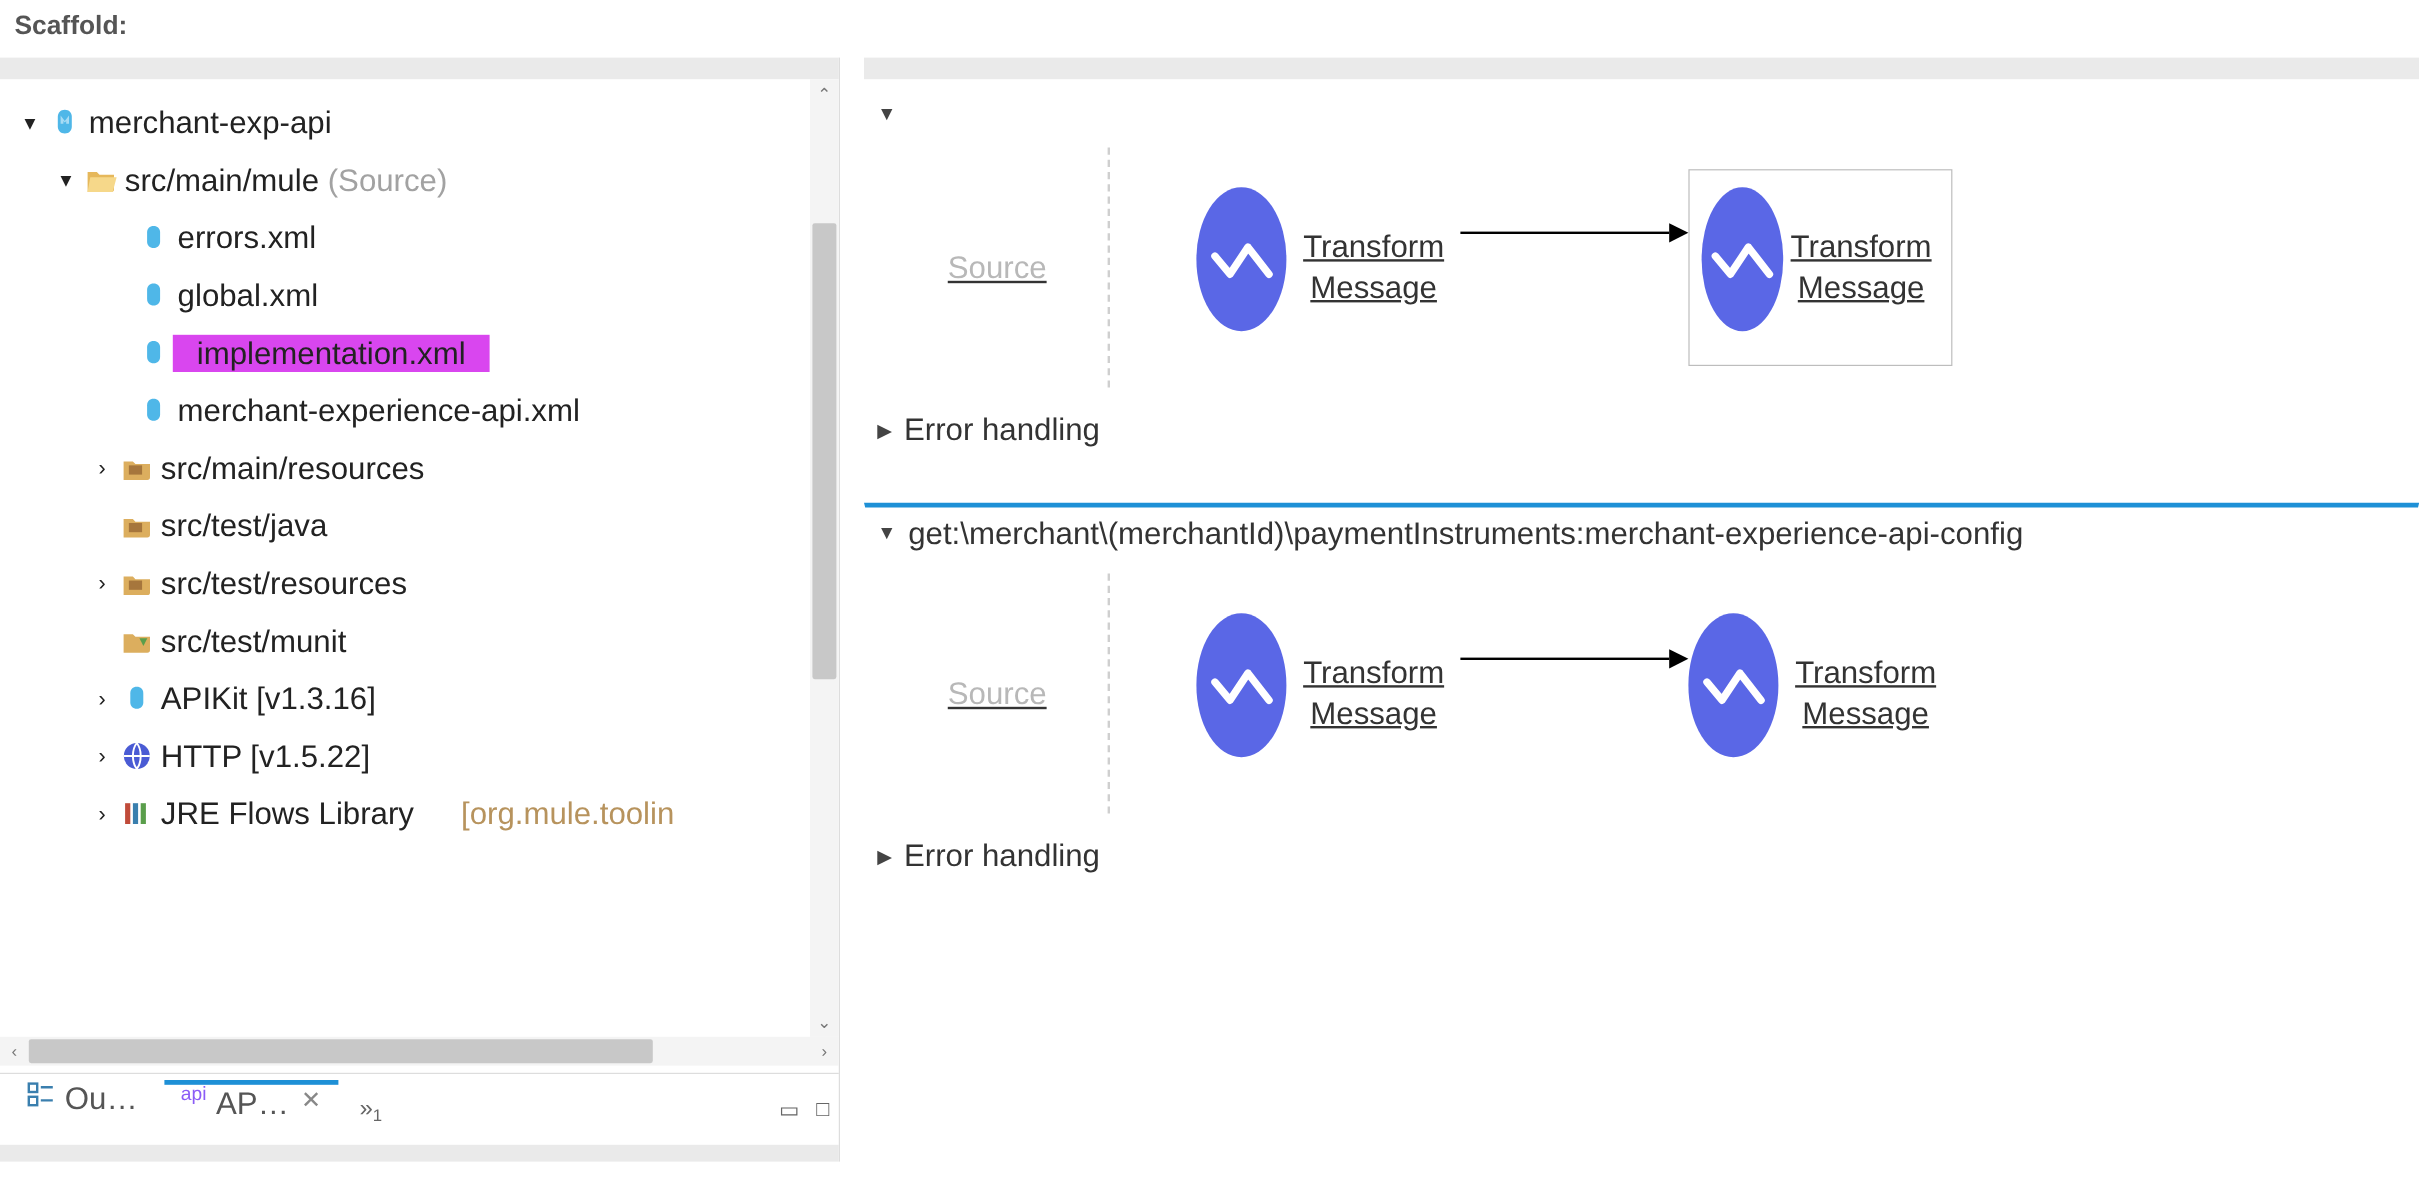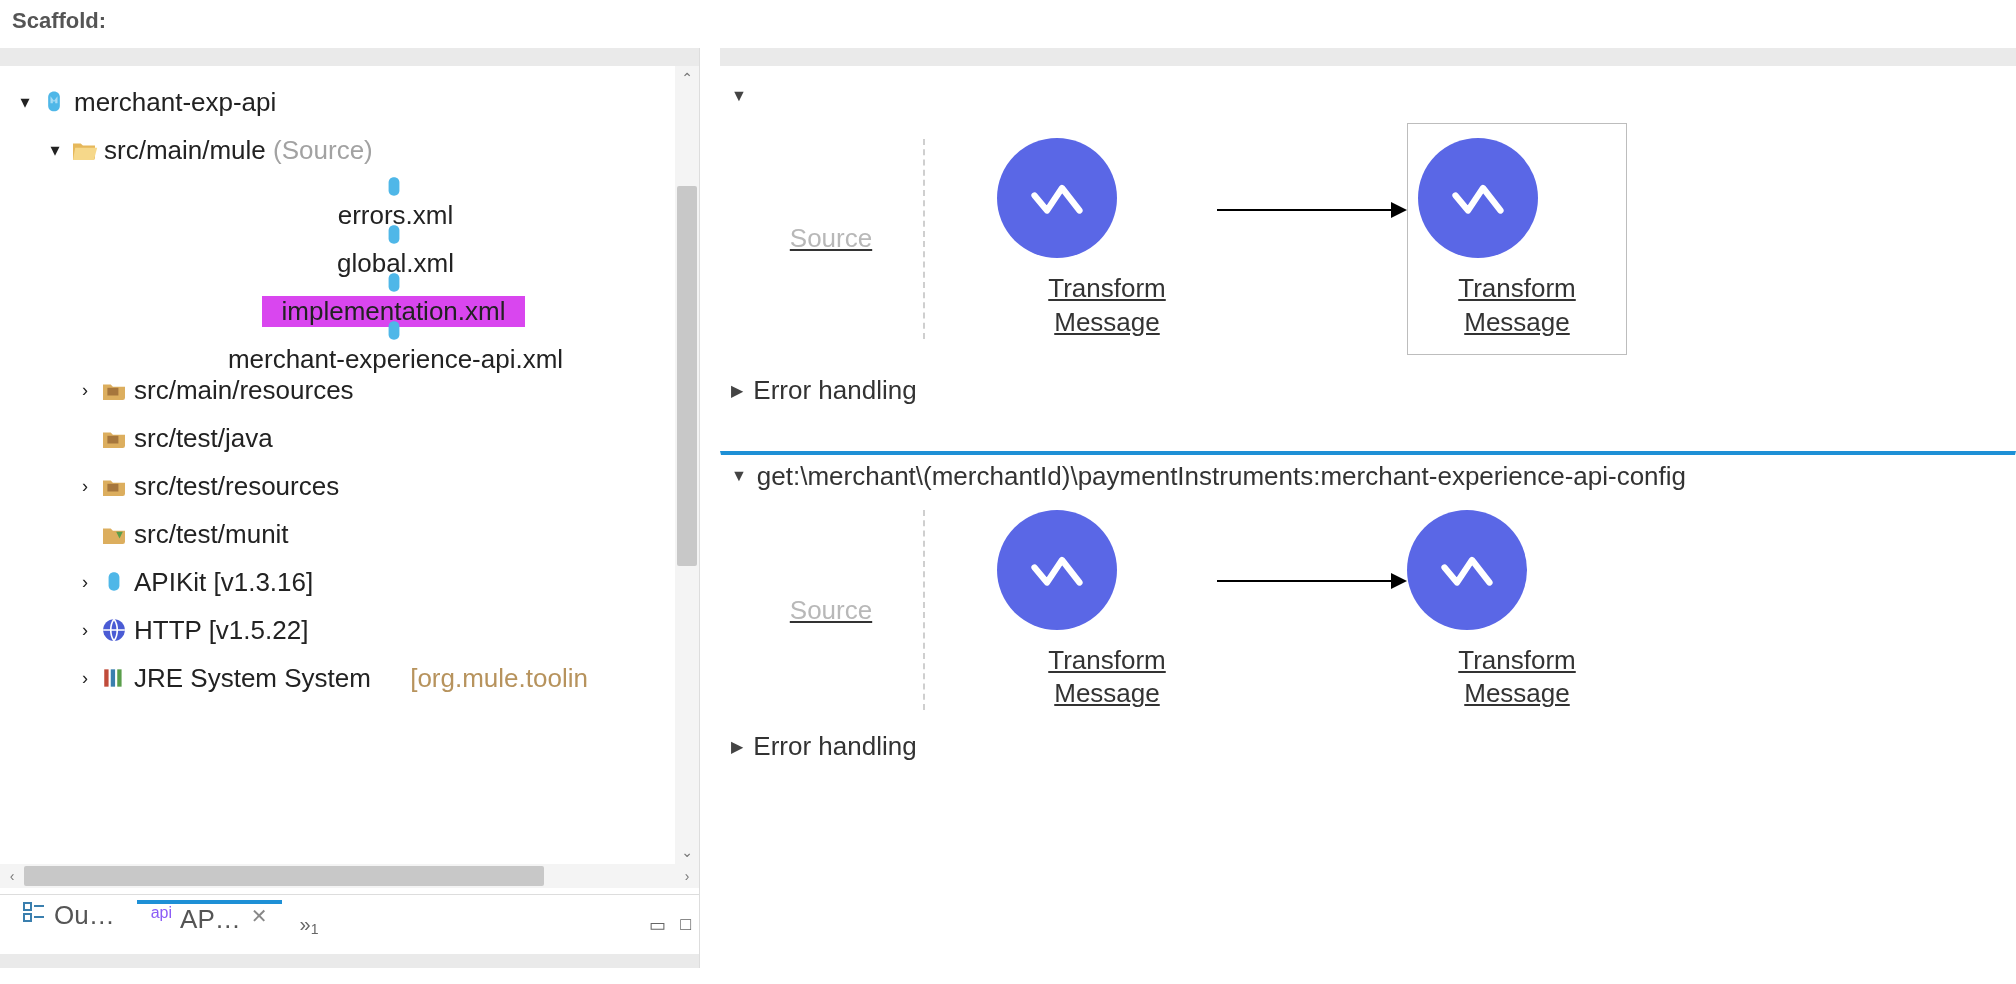--- a/index.html
+++ b/index.html
@@ -60,21 +60,21 @@
   .tree-row .icon { width: 32px; display:inline-flex; justify-content:center; align-items:center; }
   .tree-row .label { padding-left: 4px; font-size: 26px; color:#222; }
   .tree-row .label .muted { color:#a2a2a2; }
   .tree-row .label .lib { color:#b7935d;margin-left:32px; }
   .tree-row.selected .label {
     background: #d946ef;
     padding: 0 20px;
   }
   .tree-row.lvl0 { padding-left: 0px; }
   .tree-row.lvl1 { padding-left: 30px; }
-  .tree-row.lvl2 { padding-left: 100px; flex-direction: column; }
+  .tree-row.lvl2 { padding-left: 100px; }
   .tree-row.lvl1b { padding-left: 60px; }
   
   .vscroll {
     width: 24px;
     background: #f4f4f4;
     position:relative;
   }
   .vscroll .arrow-up, .vscroll .arrow-down {
     position:absolute; left:0; width:24px; height:24px;
     display:flex; align-items:center; justify-content:center;
@@ -139,21 +139,21 @@
   }
   .source-box{
     width:160px; text-align:center;
     color:#b8b8b8; font-size:26px;
     padding: 36px 0;
   }
   .dashed-divider{
     width:0;border-left:2px dashed #cfcfcf;height:200px;margin:0 12px;
   }
   .node{
-    display:flex;flex-direction:column;align-items:flex-start;width:220px;
+    display:flex;flex-direction:row;align-items:center;width:220px;
   }
   .node.boxed{border:1px solid #bdbdbd;padding:14px 10px;}
   .node-circle{
     width:120px;height:120px;border-radius:50%;background:#5a67e6;
     display:flex;align-items:center;justify-content:center;margin-bottom:14px;
   }
   .node-label{font-size:26px;color:#333;text-align:center;line-height:1.3;}
   .arrow-connector{
     width:190px;height:4px;position:relative;align-self:center;margin-top:-56px;
   }
@@ -304,21 +304,21 @@
         <div class="tree-row lvl1b">
           <span class="chev">›</span>
           <span class="icon">
             <svg width="26" height="26" viewBox="0 0 24 24">
                 <rect x="3" y="4" width="4" height="16" fill="#c04b3a"></rect>
                 <rect x="9" y="4" width="4" height="16" fill="#3a7fae"></rect>
                 <rect x="15" y="4" width="4" height="16" fill="#5a9e4b"></rect>
               </svg>
           </span>
           <span class="label">
-            <span>JRE System System</span>
+            <span>JRE Flows Library</span>
             <span class="lib">[org.mule.toolin</span>
           </span>
         </div>
 
       </div>
 
       <div class="vscroll">
         <div class="arrow-up">⌃</div>
         <div class="thumb" style="top:120px;height:380px;"></div>
         <div class="arrow-down">⌄</div>

